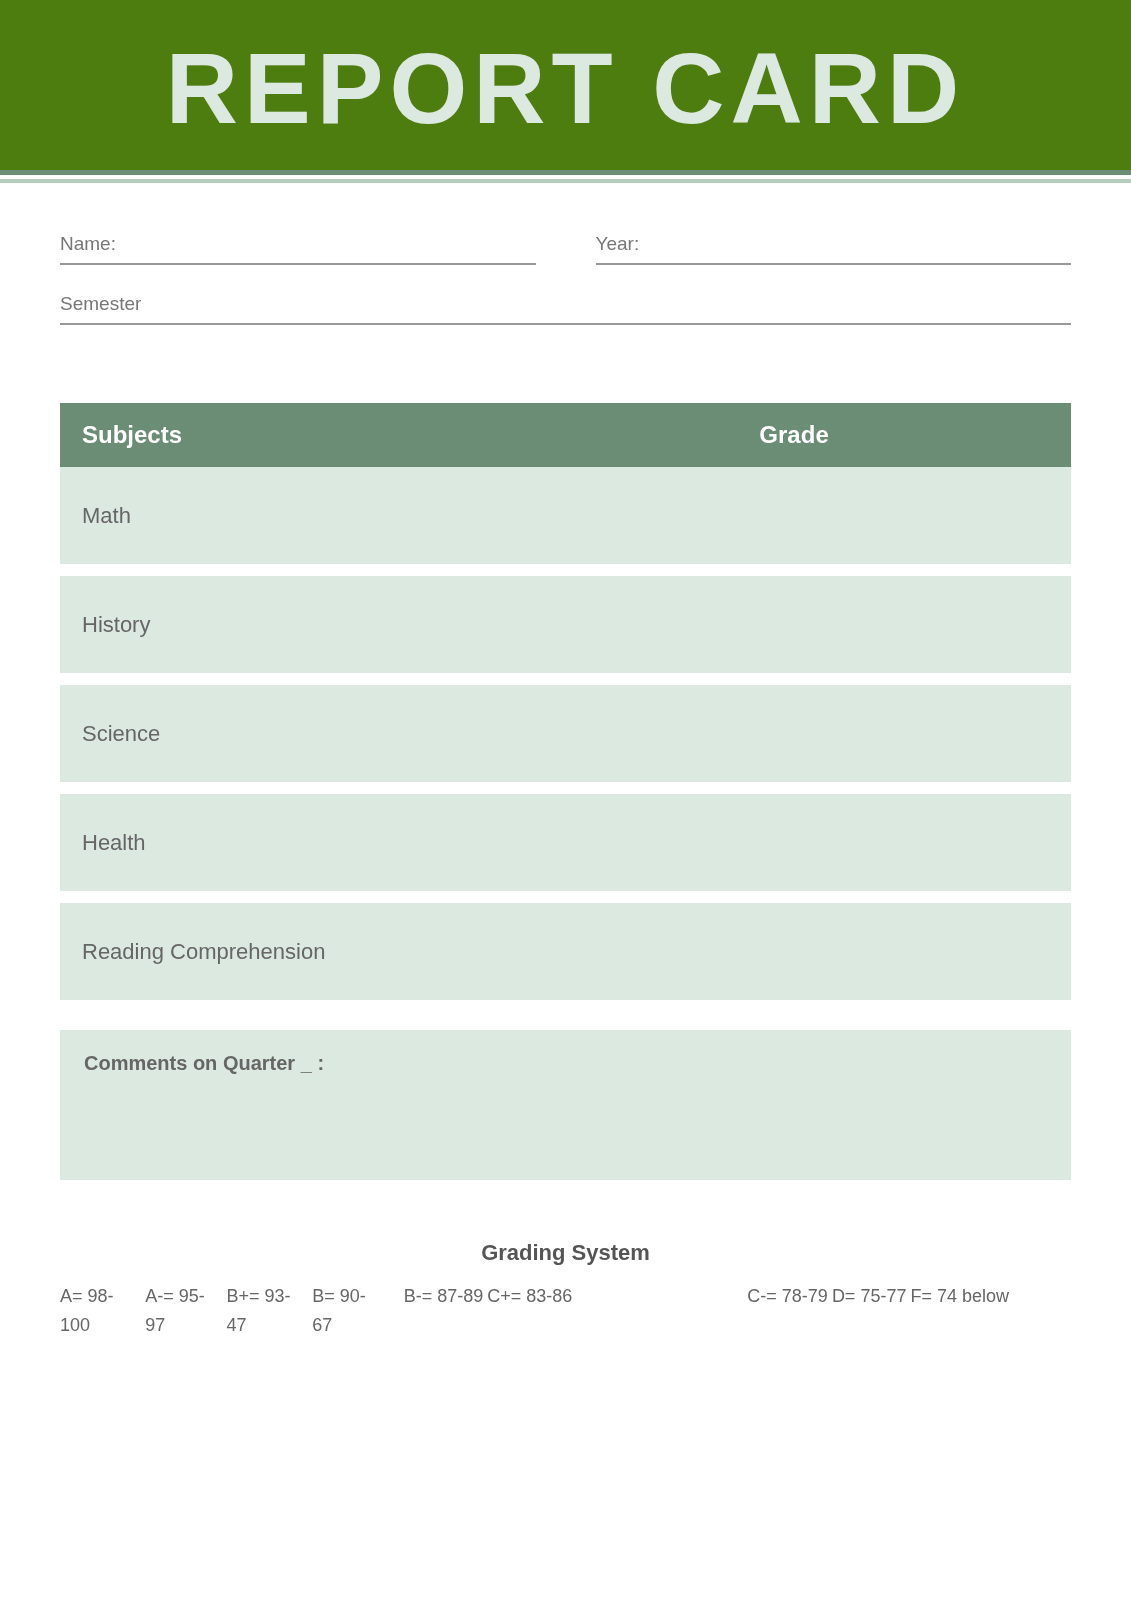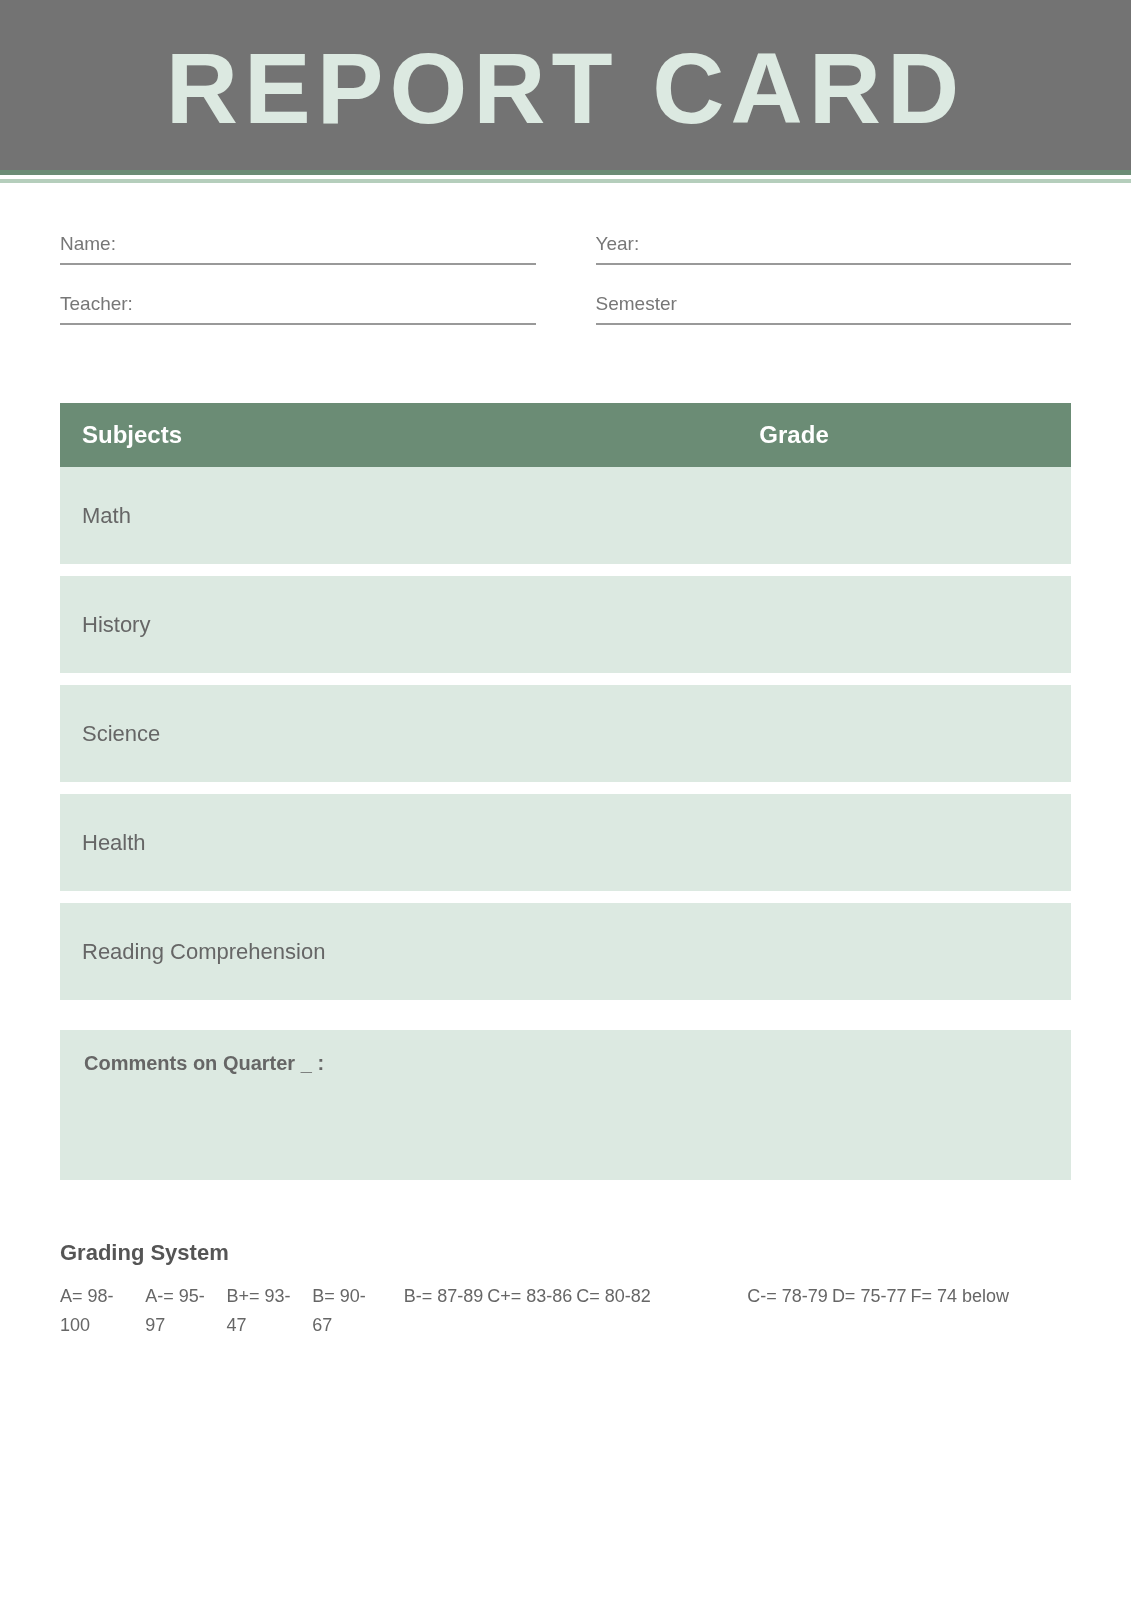--- a/index.html
+++ b/index.html
@@ -19,21 +19,21 @@
     .page {
       width: 1131px;
       min-height: 1600px;
       background: #fff;
       display: flex;
       flex-direction: column;
     }
 
     
     .header {
-      background-color: #737373;
+      background-color: #4d7c0f;
       padding: 38px 60px 32px 60px;
       text-align: center;
     }
 
     .header-title {
       font-family: Arial, Helvetica, sans-serif;
       font-size: 100px;
       font-weight: 900;
       color: #dce9e1;
       letter-spacing: 6px;
@@ -157,20 +157,21 @@
     .grading-section {
       padding: 40px 60px 40px 60px;
     }
 
     .grading-title {
       font-family: Arial, Helvetica, sans-serif;
       font-size: 22px;
       font-weight: bold;
       color: #555;
       margin-bottom: 16px;
+      text-align: center;
     }
 
     .grading-grid {
       display: grid;
       grid-template-columns: 1fr 1fr 1fr;
       gap: 4px 20px;
     }
 
     .grading-col {
       display: flex;
@@ -202,24 +203,20 @@
       <div class="form-field">
         <span class="form-label">Name:</span>
         <span class="form-value"></span>
       </div>
       <div class="form-field">
         <span class="form-label">Year:</span>
         <span class="form-value"></span>
       </div>
     </div>
     <div class="form-row">
-      <div class="form-field">
-        <span class="form-label">Teacher:</span>
-        <span class="form-value"></span>
-      </div>
       <div class="form-field">
         <span class="form-label">Semester</span>
         <span class="form-value"></span>
       </div>
     </div>
   </div>
 
   <div class="table-section">
     <table class="grade-table">
       <thead>
@@ -276,21 +273,20 @@
     <div class="grading-grid">
       <div class="grading-col" id="grading-col1">
           <div class="grading-item">A= 98-100</div>
           <div class="grading-item">A-= 95-97</div>
           <div class="grading-item">B+= 93-47</div>
           <div class="grading-item">B= 90-67</div>
         </div>
       <div class="grading-col" id="grading-col2">
           <div class="grading-item">B-= 87-89</div>
           <div class="grading-item">C+= 83-86</div>
-          <div class="grading-item">C= 80-82</div>
         </div>
       <div class="grading-col" id="grading-col3">
           <div class="grading-item">C-= 78-79</div>
           <div class="grading-item">D= 75-77</div>
           <div class="grading-item">F= 74 below</div>
         </div>
     </div>
   </div>
 
 </div>

